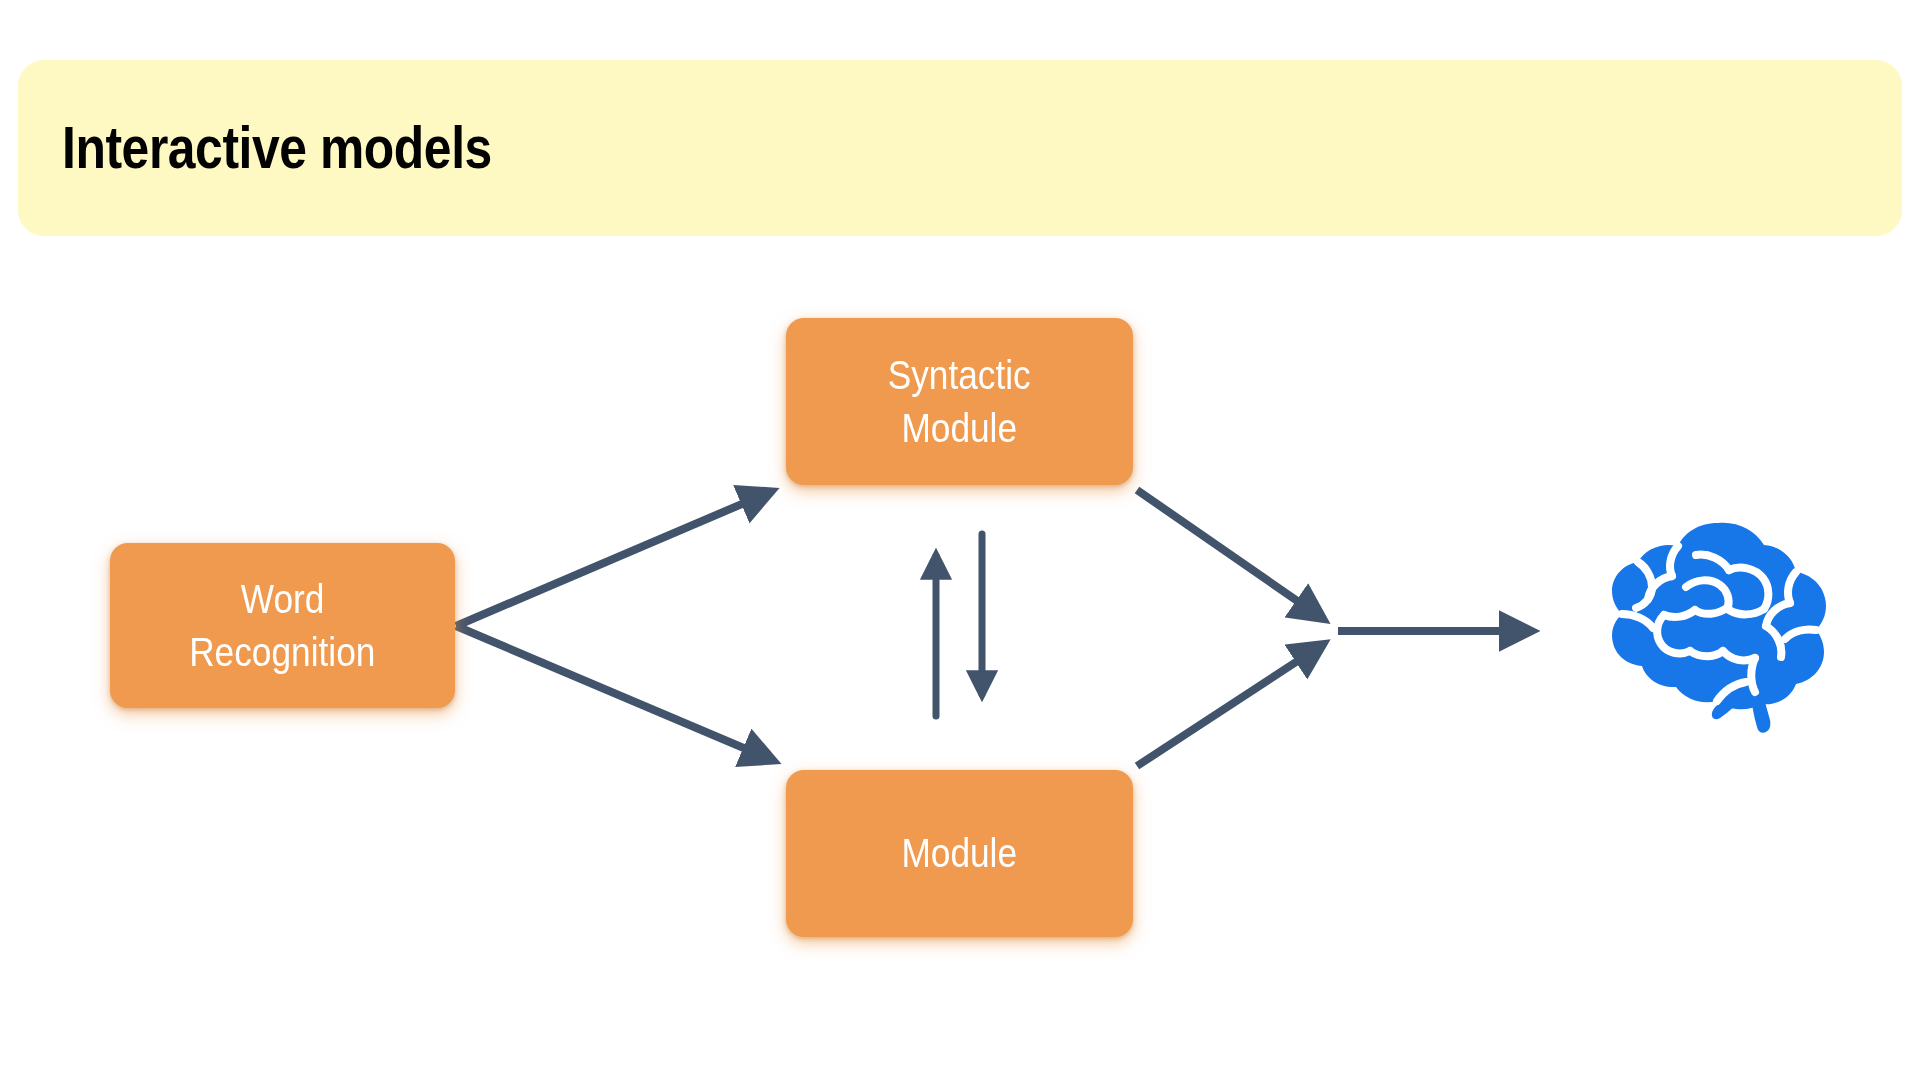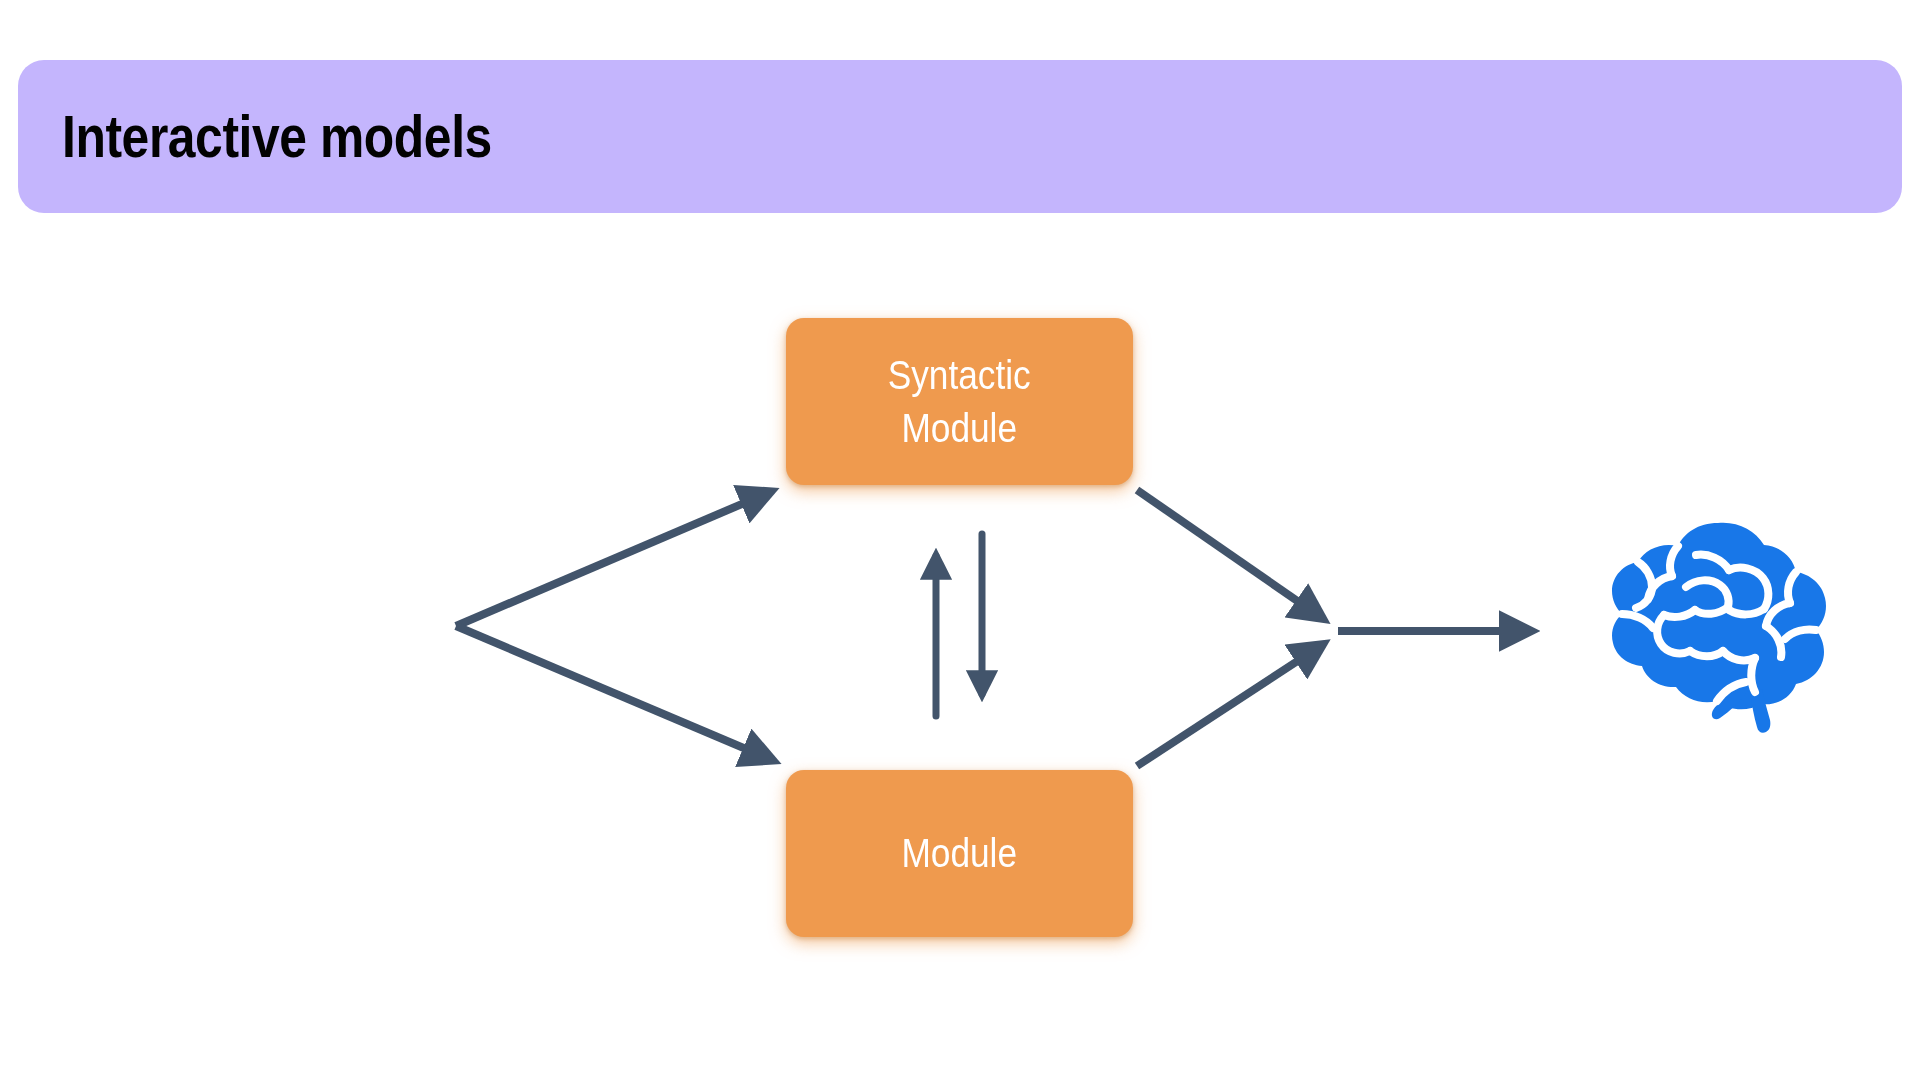--- a/index.html
+++ b/index.html
@@ -16,22 +16,22 @@
     font-family: "Liberation Sans", "DejaVu Sans", sans-serif;
     -webkit-font-smoothing: antialiased;
   }
 
   
   #title-banner {
     position: absolute;
     left: 18px;
     top: 60px;
     width: 1884px;
-    height: 153px;
-    background: #c4b5fd;
+    height: 176px;
+    background: #fef9c3;
     border-radius: 26px;
     box-sizing: border-box;
   }
   #page-title {
     position: absolute;
     left: 44px;
     top: 50%;
     transform: translateY(-50%);
     font-family: "Liberation Sans Narrow", "Liberation Sans", "DejaVu Sans Condensed", sans-serif;
     font-weight: 700;
@@ -135,20 +135,24 @@
 
     <line x1="1137" y1="766" x2="1322" y2="645" stroke="#42546b" stroke-width="8" stroke-linecap="butt" marker-end="url(#ah)"></line>
 
     <line x1="1338" y1="631" x2="1530" y2="631" stroke="#42546b" stroke-width="8" stroke-linecap="butt" marker-end="url(#ah)"></line>
 
     <line x1="936" y1="716" x2="936" y2="556" stroke="#42546b" stroke-width="7" stroke-linecap="round" marker-end="url(#ah-wide)"></line>
 
     <line x1="982" y1="534" x2="982" y2="694" stroke="#42546b" stroke-width="7" stroke-linecap="round" marker-end="url(#ah-wide)"></line>
   </svg>
 
+  <div id="node-word-recognition" class="node-box">
+    <div class="node-label"><span class="tw">Word</span></div>
+    <div class="node-label"><span class="tw">Recognition</span></div>
+  </div>
 
   <div id="node-syntactic" class="node-box">
     <div class="node-label"><span class="tw">Syntactic</span></div>
     <div class="node-label"><span class="tw">Module</span></div>
   </div>
 
   <div id="node-semantic" class="node-box">
     <div class="node-label"><span class="tw">Module</span></div>
   </div>
 

